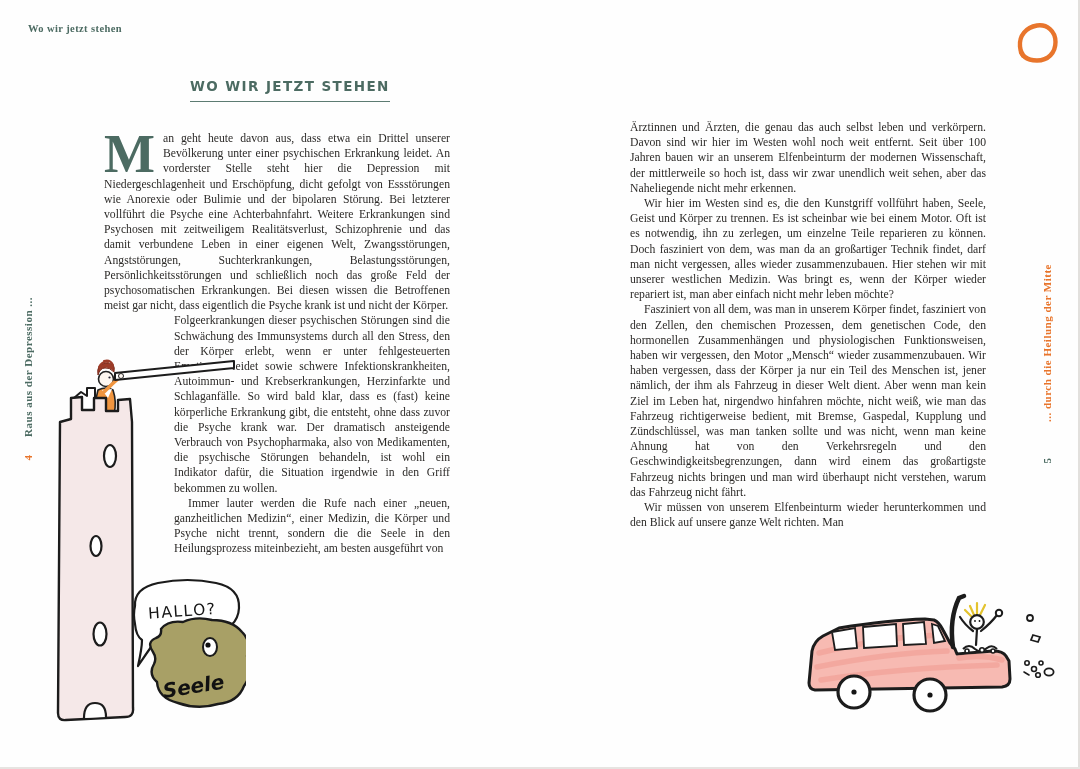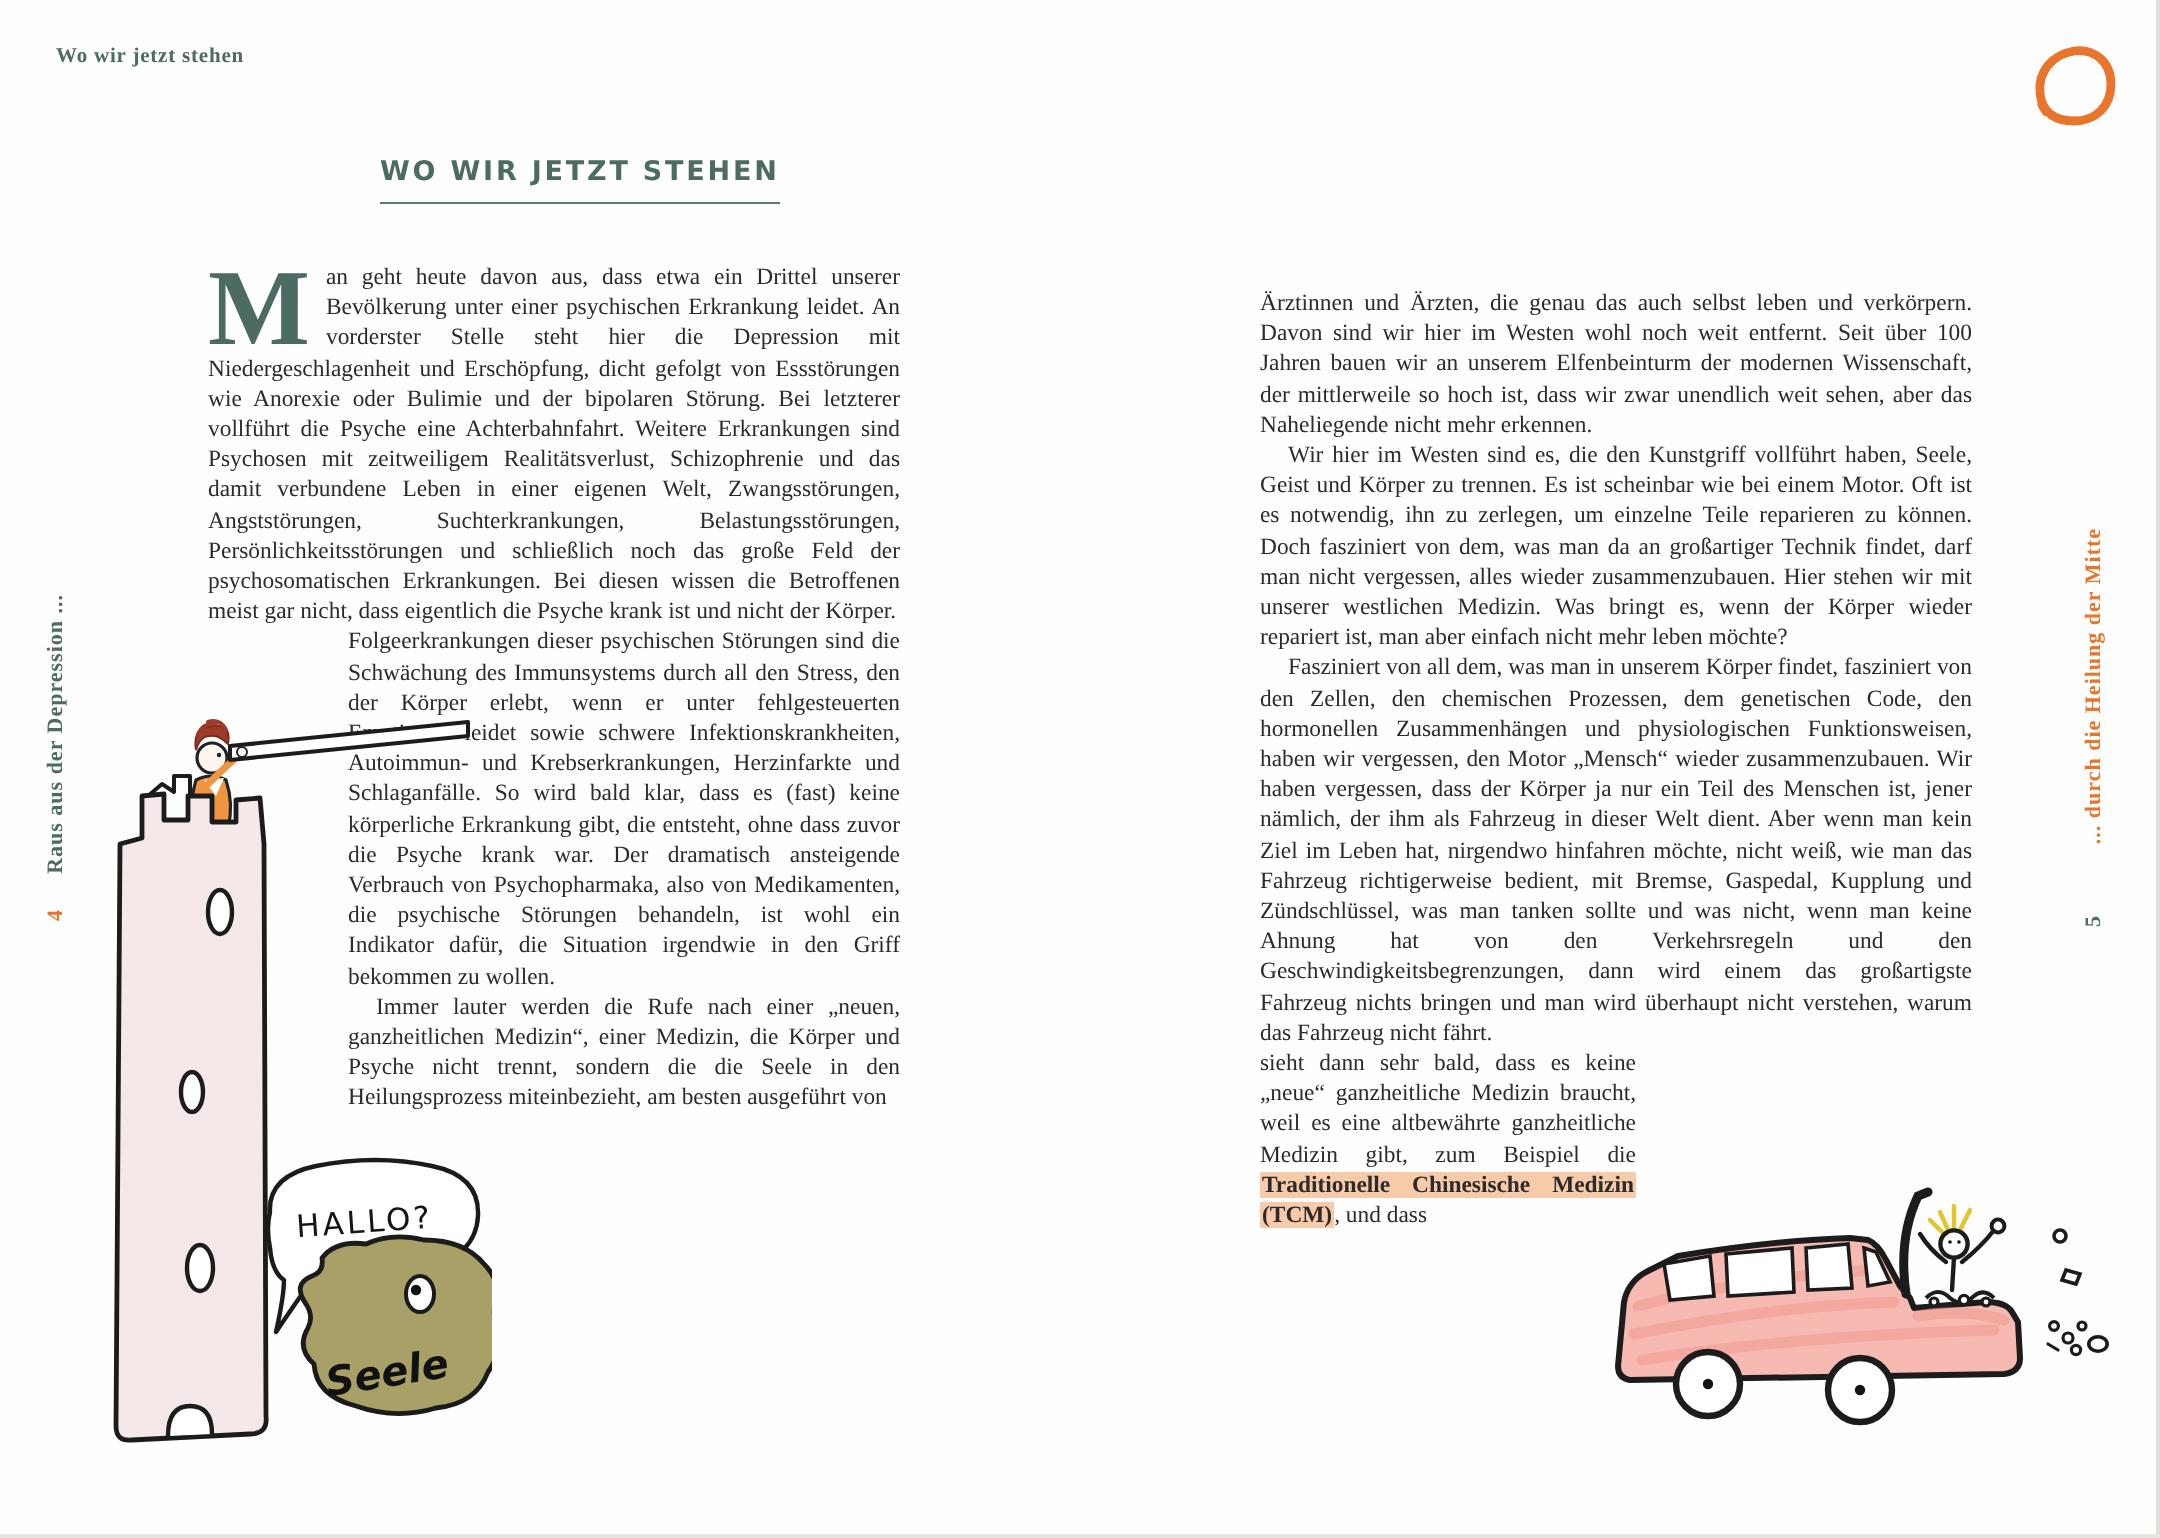--- a/index.html
+++ b/index.html
@@ -39,21 +39,21 @@
     text-align:justify;
     color:#2d2b29;
     hyphens:auto; -webkit-hyphens:auto;
   }
   .col p{ margin:0; }
   .indent{ text-indent:14px;font-family:Liberation Serif, serif; }
 
   .left-col{ left:104px; top:131px; width:346px; }
   .narrow-left{ margin-left:70px; }
 
-  .right-col{ left:630px; top:120px; width:356px;margin-top:24px; }
+  .right-col{ left:630px; top:120px; width:356px; }
   .narrow-right{ width:188px; }
 
   .drop-cap{
     float:left;
     font-size:54px; line-height:41px;
     font-weight:600;
     color:#4c6b62;
     margin:3px 8px 0 0;
   }
 
@@ -141,21 +141,21 @@
     <path d="M117,304 Q110,294 120,290 Q126,288 125,281 Q132,272 147,274 Q160,268 176,272 Q196,272 206,284 Q216,294 211,308 Q218,324 208,338 Q202,354 182,356 Q162,362 142,355 Q122,350 121,334 Q112,326 118,316 Q121,310 117,304 Z" fill="#a8a066" stroke="#1b1b1b" stroke-width="2.4" stroke-linejoin="round"></path>
     <ellipse cx="174" cy="299" rx="7" ry="9" fill="#ffffff" stroke="#1b1b1b" stroke-width="2"></ellipse>
     <circle cx="172" cy="297" r="2.6" fill="#101010"></circle>
     <text x="128" y="350" font-size="20" font-style="italic" font-weight="bold" font-family="DejaVu Serif, serif" fill="#111111" transform="rotate(-9 128 350)">Seele</text>
   </svg>
 
   <div class="col right-col">
     <p>Ärztinnen und Ärzten, die genau das auch selbst leben und verkörpern. Davon sind wir hier im Westen wohl noch weit entfernt. Seit über 100 Jahren bauen wir an unserem Elfenbeinturm der modernen Wissenschaft, der mittlerweile so hoch ist, dass wir zwar unendlich weit sehen, aber das Naheliegende nicht mehr erkennen.</p>
     <p class="indent">Wir hier im Westen sind es, die den Kunstgriff vollführt haben, Seele, Geist und Körper zu trennen. Es ist scheinbar wie bei einem Motor. Oft ist es notwendig, ihn zu zerlegen, um einzelne Teile reparieren zu können. Doch fasziniert von dem, was man da an großartiger Technik findet, darf man nicht vergessen, alles wieder zusammenzubauen. Hier stehen wir mit unserer westlichen Medizin. Was bringt es, wenn der Körper wieder repariert ist, man aber einfach nicht mehr leben möchte?</p>
     <p class="indent">Fasziniert von all dem, was man in unserem Körper findet, fasziniert von den Zellen, den chemischen Prozessen, dem genetischen Code, den hormonellen Zusammenhängen und physiologischen Funktionsweisen, haben wir vergessen, den Motor „Mensch“ wieder zusammenzubauen. Wir haben vergessen, dass der Körper ja nur ein Teil des Menschen ist, jener nämlich, der ihm als Fahrzeug in dieser Welt dient. Aber wenn man kein Ziel im Leben hat, nirgendwo hinfahren möchte, nicht weiß, wie man das Fahrzeug richtigerweise bedient, mit Bremse, Gaspedal, Kupplung und Zündschlüssel, was man tanken sollte und was nicht, wenn man keine Ahnung hat von den Verkehrsregeln und den Geschwindigkeitsbegrenzungen, dann wird einem das großartigste Fahrzeug nichts bringen und man wird überhaupt nicht verstehen, warum das Fahrzeug nicht fährt.</p>
-    <p class="narrow-right"><span>sieht dann sehr bald, dass es keine „neue“ ganzheitliche Medizin braucht, weil es eine altbewährte ganzheitliche Medizin gibt, zum Beispiel die </span><span class="hl">Traditionelle Chinesische Medizin (TCM)</span><span>, und dass</span></p>
+    <p class="indent">Wir müssen von unserem Elfenbeinturm wieder herunterkommen und den Blick auf unsere ganze Welt richten. Man</p>
   </div>
 
   <svg class="car-svg" viewBox="0 0 278 138">
 
     <path d="M12,92 L15,60 Q17,50 26,45 L42,37 Q92,29 128,28 L137,29 Q142,31 146,39 L153,52 L158,58 L160,63 L196,60 Q206,60 209,65 L212,70 L213,88 Q213,95 205,96 L18,99 Q12,98 12,92 Z" fill="#f7bab2" stroke="#1c1c1c" stroke-width="3" stroke-linejoin="round"></path>
     <path d="M22,62 Q80,47 140,44 M20,76 Q90,62 150,60 M24,89 Q100,77 200,74 M162,67 Q185,63 205,69" fill="none" stroke="#f09d92" stroke-width="5.5" stroke-linecap="round" opacity="0.6"></path>
 
     <path d="M35,41 L58,37 L60,57 L38,59 Z" fill="#ffffff" stroke="#1c1c1c" stroke-width="1.8"></path>
     <path d="M66,36 L99,33 L100,55 L67,57 Z" fill="#ffffff" stroke="#1c1c1c" stroke-width="1.8"></path>
     <path d="M106,33 L127,31 L129,53 L107,54 Z" fill="#ffffff" stroke="#1c1c1c" stroke-width="1.8"></path>

